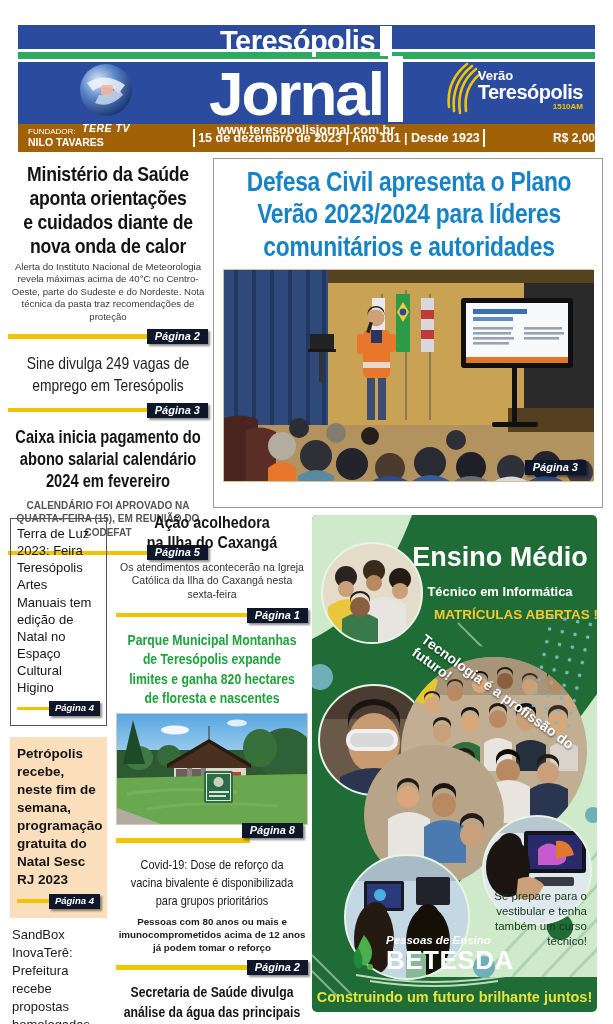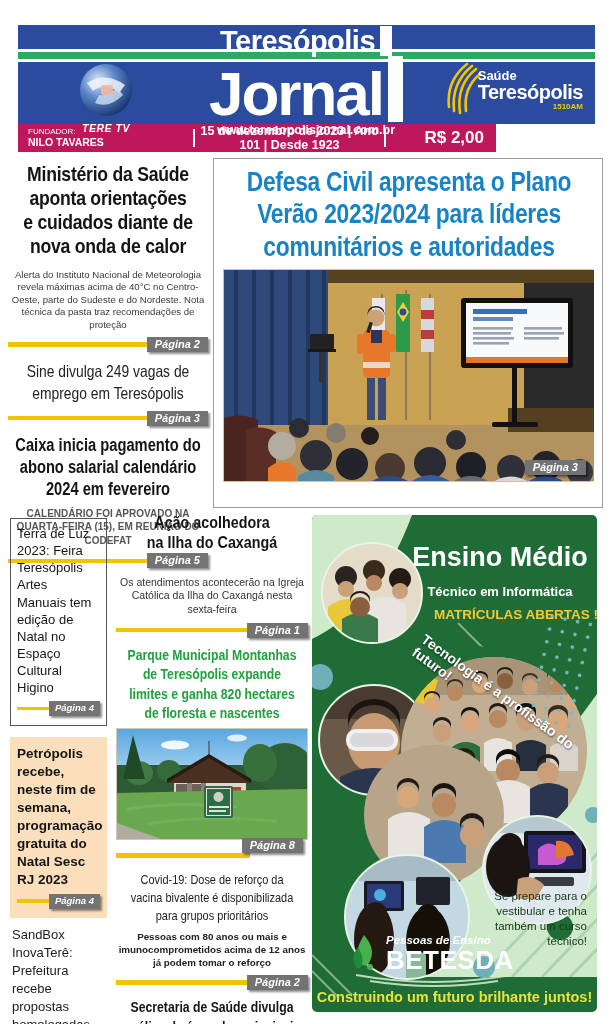--- a/index.html
+++ b/index.html
@@ -19,43 +19,43 @@
   .site { font-size:12.5px; font-weight:bold; margin-top:1px; }
   .teretv { position:absolute; left:42px; top:38px; width:92px; text-align:center; z-index:2; }
   .teretv-label { color:#fff; font-weight:bold; font-size:10.5px; margin-top:1px; letter-spacing:0.5px;font-style:italic; }
   .radio { position:absolute; right:12px; top:36px; z-index:2; display:flex; align-items:center; }
   .radio-text { color:#fff; line-height:1; margin-left:-4px; }
   .radio-l1 { font-size:13px; font-weight:bold; }
   .radio-l2 { font-size:20px; font-weight:bold; letter-spacing:-0.5px; }
   .radio-freq { font-size:8px; color:#f2c400; font-weight:bold; text-align:right; margin-top:1px; }
 
   
-  .dateline { position:absolute; left:18px; top:124px; width:478px; height:28px; background:#be185d;
+  .dateline { position:absolute; left:18px; top:124px; width:577px; height:28px; background:#a16207;
               color:#fff; display:flex; align-items:center; }
   .founder { width:175px; padding-left:10px; line-height:1.1; }
   .f-label { font-size:8px; }
   .f-name  { font-size:10.5px; font-weight:bold; }
   .datetext { flex:1; text-align:center; font-weight:bold; font-size:12.5px; height:66%;
               display:flex; align-items:center; justify-content:center;
               border-left:2px solid #fff; border-right:2px solid #fff; }
-  .price { width:110px; text-align:right; padding-right:12px; font-weight:bold; font-size:17px; }
+  .price { width:110px; text-align:right; padding-right:0; font-weight:bold; font-size:12px; }
 
   
   .pre { white-space:pre-line; }
   .prow { display:flex; align-items:center; height:15px; margin:6px 0 8px; }
   .rule { flex:1; height:4.5px; background:#f2c400; }
-  .pbadge { background:#737373; color:#fff; font-size:11px; font-weight:bold; font-style:italic;
+  .pbadge { background:#0f172a; color:#fff; font-size:11px; font-weight:bold; font-style:italic;
             padding:1px 8px 2px; box-shadow:2px 2px 2px rgba(0,0,0,0.45); white-space:nowrap; }
   .prow.sm { height:12px; } .prow.sm .rule { height:3.5px; } .prow.sm .pbadge { font-size:9.5px; padding:1px 6px; }
 
   
   .leftcol { position:absolute; left:8px; top:162px; width:200px; }
   .condL { width:238px; margin-left:-19px; transform:scaleX(0.84); transform-origin:50% 0; text-align:center; }
   .h-min { font-size:21px; font-weight:bold; line-height:1.14; color:#141414; letter-spacing:-0.3px; }
-  .deck  { font-size:9.6px; color:#3a3a3a; line-height:1.3; text-align:center; margin-top:11px; }
+  .deck  { font-size:9.6px; color:#3a3a3a; line-height:1.3; text-align:center; margin-top:3px; }
   .h-sine { font-size:16.5px; font-weight:400; line-height:1.35; color:#222; margin-top:2px; }
   .h-caixa { font-size:17.5px; font-weight:bold; line-height:1.28; color:#141414; margin-top:2px; }
   .deck-caps { font-size:10px; color:#555; font-weight:bold; line-height:1.35; text-align:center; margin-top:6px; }
 
   
   .mainbox { position:absolute; left:213px; top:158px; width:390px; height:350px;
              border:1px solid #9a9a9a; background:#fff; padding:7px 9px; }
   .condC { width:440px; margin-left:-34px; transform:scaleX(0.845); transform-origin:50% 0; text-align:center; }
   .h-defesa { color:#1583c5; font-size:27px; font-weight:bold; line-height:1.2; letter-spacing:-0.3px; }
   .photo { position:relative; margin-top:6px; height:213px; border:1px solid #d8c09a; }
@@ -66,21 +66,21 @@
   .rail { position:absolute; left:10px; top:518px; width:97px; }
   .terra { border:1px solid #555; padding:6px 6px 2px; font-size:13px; line-height:1.32; color:#161616; }
   .petro { background:#fbdfbc; padding:8px 7px 3px; margin-top:11px; font-size:13.5px; font-weight:bold;
            line-height:1.34; color:#141414; }
   .sandbox { padding:8px 2px 0; font-size:13px; line-height:1.38; color:#1c1c1c; }
 
   
   .midcol { position:absolute; left:116px; top:513px; width:192px; }
   .condM { width:228px; margin-left:-18px; transform:scaleX(0.842); transform-origin:50% 0; text-align:center; }
   .h-acao { font-size:17px; font-weight:bold; line-height:1.2; color:#141414; }
-  .deck-m { font-size:10.5px; color:#333; line-height:1.3; text-align:center; margin-top:22px; }
+  .deck-m { font-size:10.5px; color:#333; line-height:1.3; text-align:center; margin-top:7px; }
   .h-parque { color:#1ea33c; font-size:14.5px; font-weight:bold; line-height:1.35; }
   .photo2 { position:relative; height:112px; margin-top:4px; border:1px solid #cfcab8; }
   .h-covid { font-size:13px; font-weight:400; color:#1c1c1c; line-height:1.4; }
   .deck-cov { font-size:9.8px; font-weight:bold; color:#222; line-height:1.35; text-align:center; margin-top:4px; }
   .h-secret { font-size:14.5px; font-weight:bold; color:#141414; line-height:1.35; }
 
   
   .ad { position:absolute; left:312px; top:515px; width:285px; height:497px; background:#1f6c37;
         border-radius:5px; overflow:hidden; }
   .ad-deco { position:absolute; left:0; top:0; }
@@ -145,21 +145,21 @@
     <div class="radio">
       <svg width="36" height="58" viewBox="0 0 36 58">
         <g fill="none" stroke="#f2c400" stroke-width="2.6" stroke-linecap="round">
           <path d="M30,8 Q10,24 14,52"></path>
           <path d="M34,13 Q17,27 20,50"></path>
           <path d="M26,5 Q5,22 8,50"></path>
           <path d="M21,3 Q0,20 3,46"></path>
         </g>
       </svg>
       <div class="radio-text">
-        <div class="radio-l1">Saúde</div>
+        <div class="radio-l1">Verão</div>
         <div class="radio-l2">Teresópolis</div>
         <div class="radio-freq">1510AM</div>
       </div>
     </div>
   </div>
 
   <div class="dateline">
     <div class="founder">
       <div class="f-label">FUNDADOR:</div>
       <div class="f-name">NILO TAVARES</div>

